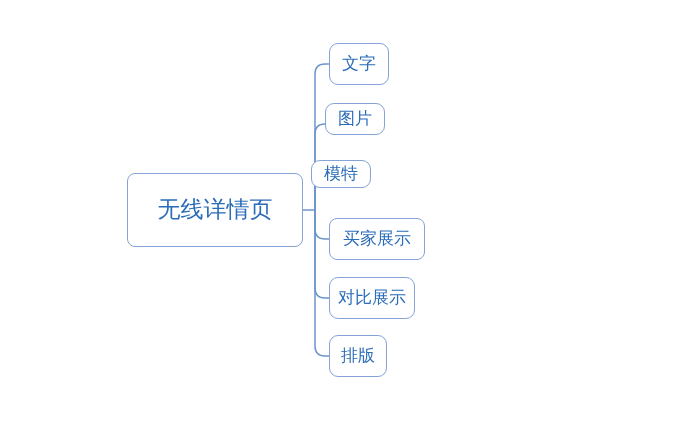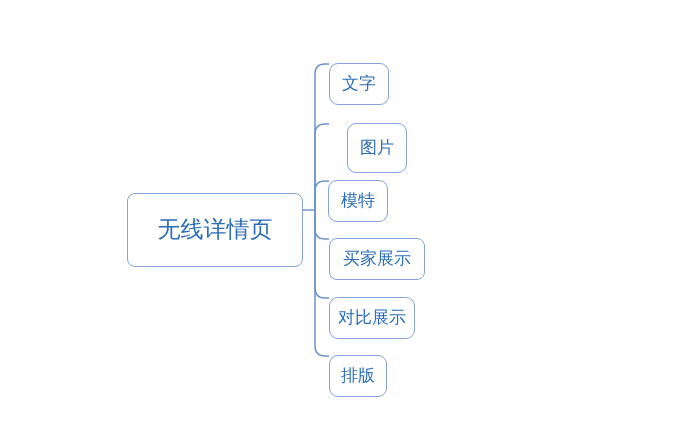--- a/index.html
+++ b/index.html
@@ -29,21 +29,20 @@
     stroke-width: 1.5;
   }
   .node {
     position: absolute;
     display: flex;
     align-items: center;
     justify-content: center;
     border: 1.5px solid var(--node-border);
     background: var(--background);
     color: var(--text);
-    margin-top: 20px;
   }
   .node.root {
     border-radius: 8px;
     font-size: 23px;
   }
   .node.child {
     border-radius: 9px;
     font-size: 17px;
   }
   .node .label {
@@ -68,25 +67,25 @@
   </svg>
 
   <div class="node root" style="left:127px; top:173px; width:176px; height:74px;">
     <span class="label">无线详情页</span>
   </div>
 
   <div class="node child" style="left:329px; top:43px; width:60px; height:42px;">
     <span class="label">文字</span>
   </div>
 
-  <div class="node child" style="left:347px; top:103px; width:60px; height:50px;">
+  <div class="node child" style="left:325px; top:103px; width:60px; height:32px;">
     <span class="label">图片</span>
   </div>
 
-  <div class="node child" style="left:328px; top:160px; width:60px; height:42px;">
+  <div class="node child" style="left:311px; top:160px; width:60px; height:28px;">
     <span class="label">模特</span>
   </div>
 
   <div class="node child" style="left:329px; top:218px; width:96px; height:42px;border-radius:8px;">
     <span class="label">买家展示</span>
   </div>
 
   <div class="node child" style="left:329px; top:277px; width:86px; height:42px;">
     <span class="label">对比展示</span>
   </div>

